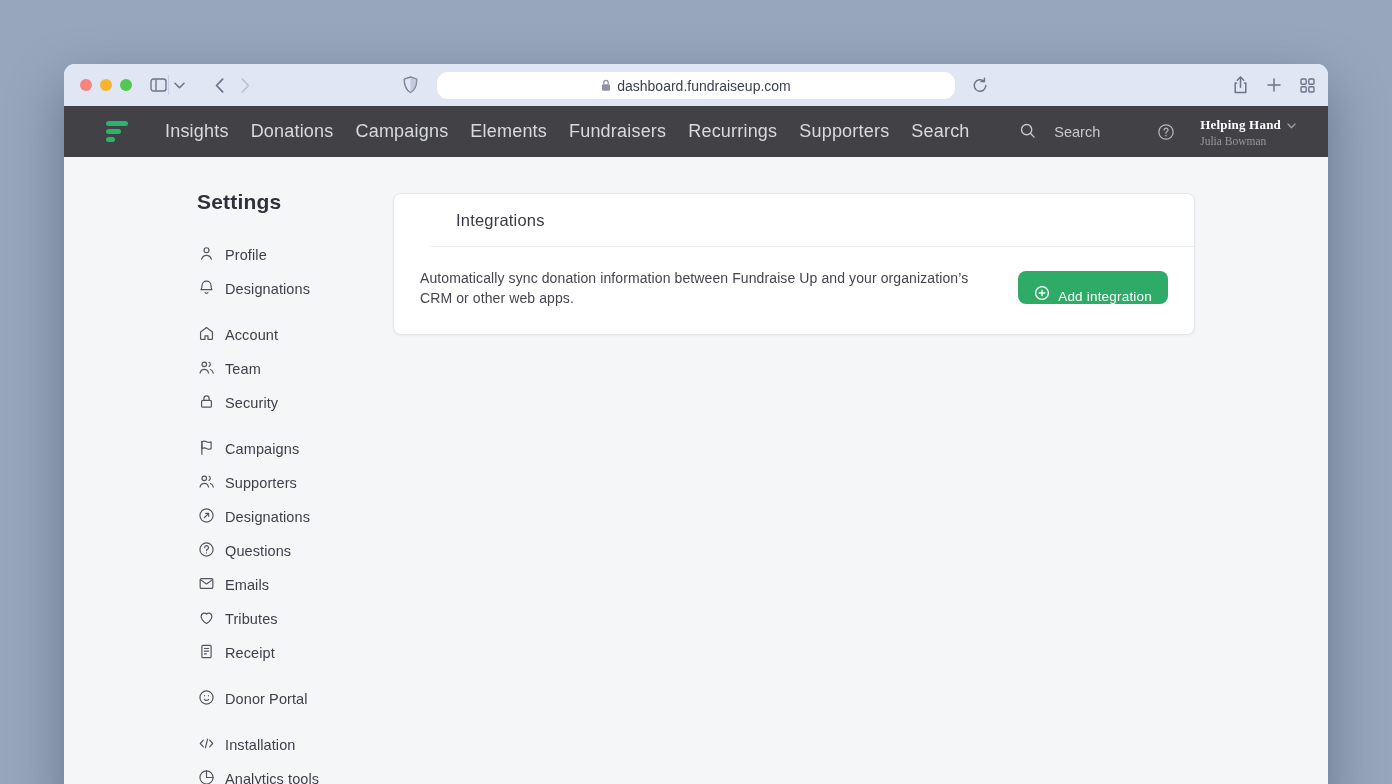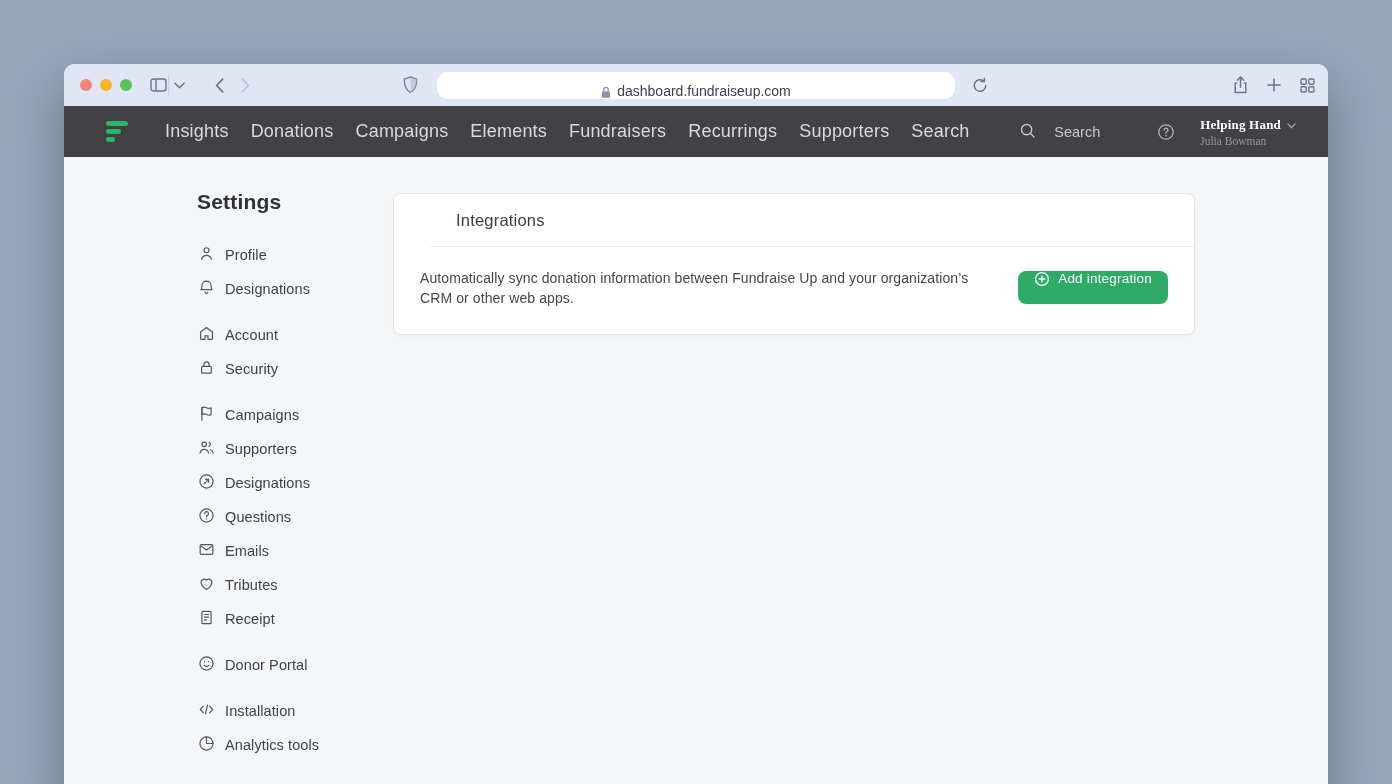--- a/index.html
+++ b/index.html
@@ -11,21 +11,21 @@
     box-shadow:0 22px 55px rgba(25,35,55,.38); }
 
   
   .chrome { position:relative; height:42px; background:#e1e6f4; }
   .chrome svg { display:block; }
   .lights { position:absolute; left:16px; top:15px; display:flex; gap:8px; }
   .light { width:12px; height:12px; border-radius:50%; }
   .chrome-btn { position:absolute; top:0; height:42px; display:flex; align-items:center; color:#6d7488; }
   .divider-v { position:absolute; left:104px; top:11px; width:1px; height:20px; background:#c9cfe2; }
   .url-bar { position:absolute; left:373px; top:8px; width:518px; height:27px; background:#ffffff;
-    border-radius:11px; display:flex; align-items:flex-end; justify-content:center; gap:6px;
+    border-radius:11px; display:flex; align-items:center; justify-content:center; gap:6px;
     color:#3c4150; font-size:14px; }
   .url-lock { color:#8d93a4; }
 
   
   .nav { height:51px; background:#424146; display:flex; align-items:center; padding:0 32px 0 42px; }
   .logo { width:23px; height:21px; position:relative; margin-right:36px; flex:0 0 auto; }
   .logo i { position:absolute; left:0; height:5px; border-radius:2.5px; background:#2cb36c; display:block; }
   .logo i:nth-child(1){ top:0; width:22px; }
   .logo i:nth-child(2){ top:8px; width:15px; }
   .logo i:nth-child(3){ top:16px; width:9px; }
@@ -50,21 +50,21 @@
   .side-item .lbl { color:#3e3f49; font-size:14.5px; letter-spacing:.1px; }
   .side-item svg { stroke:#54555e; fill:none; stroke-width:1.5; stroke-linecap:round; stroke-linejoin:round; }
 
   
   .card { position:absolute; left:329px; top:36px; width:802px; background:#ffffff;
     border:1px solid #e4e6ea; border-radius:8px; box-shadow:0 1px 3px rgba(30,35,45,.05); }
   .card-header { padding:17px 26px 16px; font-size:16.5px; color:#3a3b44; letter-spacing:.2px;
     border-bottom:1px solid #ebedf0;margin-left:36px; }
   .card-body { display:flex; align-items:flex-start; padding:21px 26px 26px; }
   .card-desc { width:567px; font-size:14px; line-height:20px; color:#44454e; letter-spacing:.1px; }
-  .add-btn { margin-left:auto; margin-top:3px; display:inline-flex; align-items:flex-start; gap:8px;
+  .add-btn { margin-left:auto; margin-top:3px; display:inline-flex; align-items:flex-end; gap:8px;
     height:33px; padding:0 16px; border:none; border-radius:8px; color:#fff; font-size:13.5px;
     font-family:"Liberation Sans", sans-serif; letter-spacing:.2px; cursor:pointer; }
   .add-btn svg { stroke:#fff; fill:none; stroke-width:1.5; stroke-linecap:round; }
 </style>
 </head>
 <body>
 
 <div class="window">
 
   <div class="chrome">
@@ -215,20 +215,29 @@
           </div>
           <div class="side-group">
             <div class="side-item">
               <span><svg width="19" height="19" viewBox="0 0 24 24">
                   <path d="M4.5 10.2 12 4.5l7.5 5.7v8.3a1 1 0 0 1-1 1h-4.6v-4.6h-3.8v4.6H5.5a1 1 0 0 1-1-1z"></path>
                 </svg></span>
               <span class="lbl">Account</span>
             </div>
             <div class="side-item">
               <span><svg width="19" height="19" viewBox="0 0 24 24">
+                  <circle cx="9.2" cy="8" r="2.9"></circle>
+                  <path d="M3.8 19c.8-3.1 2.8-4.6 5.4-4.6s4.6 1.5 5.4 4.6"></path>
+                  <path d="M15.2 5.4a2.9 2.9 0 0 1 0 5.2"></path>
+                  <path d="M16.8 14.6c1.9.6 3.2 2 3.8 4.4"></path>
+                </svg></span>
+              <span class="lbl">Team</span>
+            </div>
+            <div class="side-item">
+              <span><svg width="19" height="19" viewBox="0 0 24 24">
                   <rect x="5.8" y="10.6" width="12.4" height="8.6" rx="1.6"></rect>
                   <path d="M8.7 10.6V8.2a3.3 3.3 0 0 1 6.6 0v2.4"></path>
                 </svg></span>
               <span class="lbl">Security</span>
             </div>
           </div>
           <div class="side-group">
             <div class="side-item">
               <span><svg width="19" height="19" viewBox="0 0 24 24">
                   <path d="M6.2 20.5V4.2"></path>

